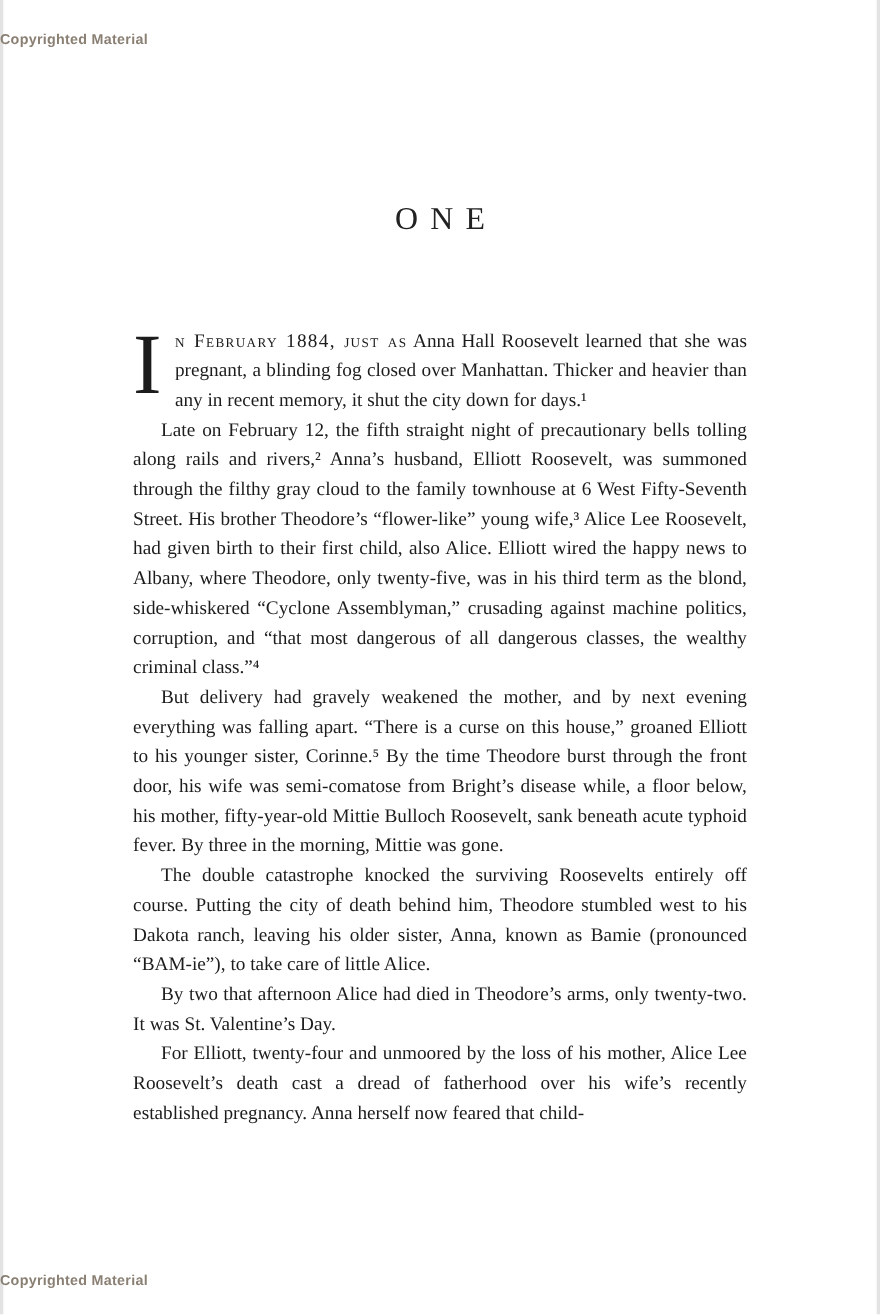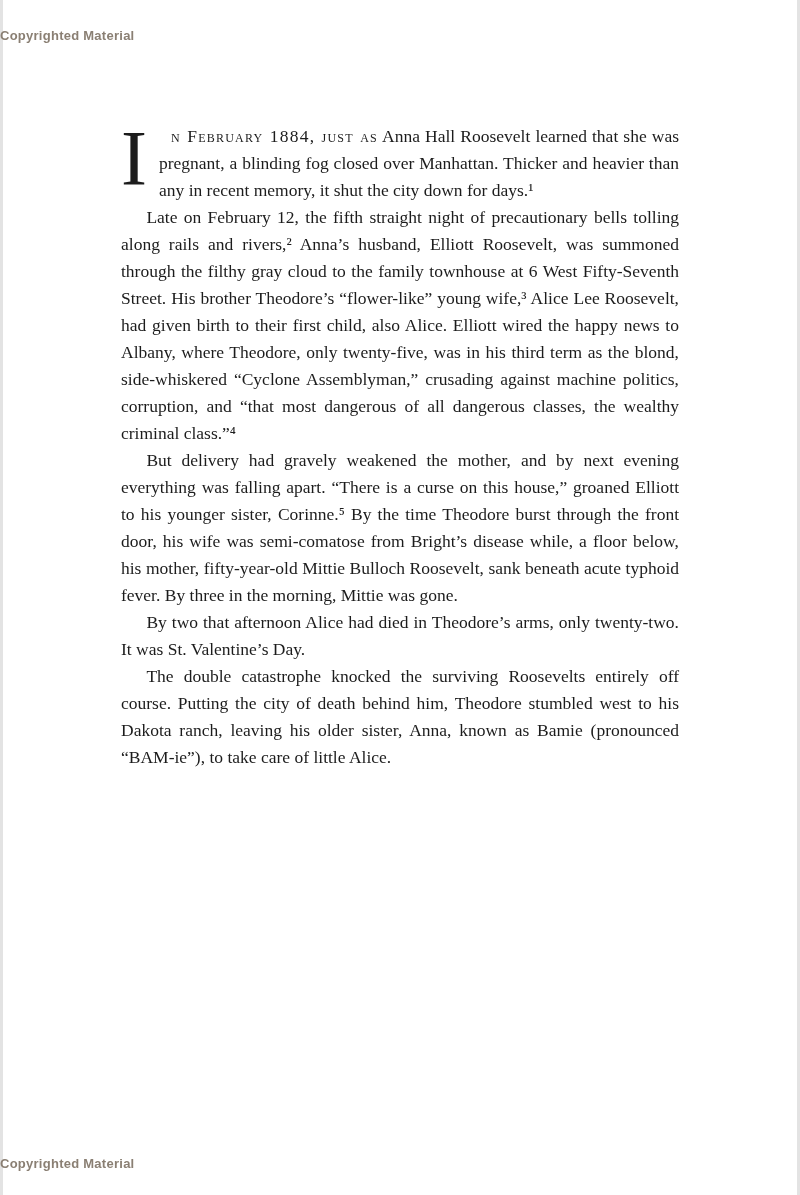--- a/index.html
+++ b/index.html
@@ -60,43 +60,44 @@
   .dropcap {
     float: left;
     font-size: 78px;
     line-height: 62px;
     padding: 4px 12px 0 0;
     color: #1c1c1c;
   }
   .smallcaps {
     font-variant: small-caps;
     letter-spacing: 0.07em;
-    margin-left: 12px;
   }
 </style>
 </head>
 <body>
 
 <div class="page">
 
   <div class="copyright top">Copyrighted Material</div>
 
+  <h1 class="chapter-title">ONE</h1>
 
   <div class="text-block">
 
     <p class="para">
       <span class="dropcap">I</span><span class="smallcaps">n February 1884, just as</span><span> Anna Hall Roosevelt learned that she was pregnant, a blinding fog closed over Manhattan. Thicker and heavier than any in recent memory, it shut the city down for days.¹</span>
     </p>
 
     <p class="para indent">Late on February 12, the fifth straight night of precautionary bells tolling along rails and rivers,² Anna’s husband, Elliott Roosevelt, was summoned through the filthy gray cloud to the family townhouse at 6 West Fifty-Seventh Street. His brother Theodore’s “flower-like” young wife,³ Alice Lee Roosevelt, had given birth to their first child, also Alice. Elliott wired the happy news to Albany, where Theodore, only twenty-five, was in his third term as the blond, side-whiskered “Cyclone Assemblyman,” crusading against machine politics, corruption, and “that most dangerous of all dangerous classes, the wealthy criminal class.”⁴</p>
 
     <p class="para indent">But delivery had gravely weakened the mother, and by next evening everything was falling apart. “There is a curse on this house,” groaned Elliott to his younger sister, Corinne.⁵ By the time Theodore burst through the front door, his wife was semi-comatose from Bright’s disease while, a floor below, his mother, fifty-year-old Mittie Bulloch Roosevelt, sank beneath acute typhoid fever. By three in the morning, Mittie was gone.</p>
 
+    <p class="para indent">The double catastrophe knocked the surviving Roosevelts entirely off course. Putting the city of death behind him, Theodore stumbled west to his Dakota ranch, leaving his older sister, Anna, known as Bamie (pronounced “BAM-ie”), to take care of little Alice.</p>
+
     <p class="para indent">By two that afternoon Alice had died in Theodore’s arms, only twenty-two. It was St. Valentine’s Day.</p>
 
-    <p class="para indent">The double catastrophe knocked the surviving Roosevelts entirely off course. Putting the city of death behind him, Theodore stumbled west to his Dakota ranch, leaving his older sister, Anna, known as Bamie (pronounced “BAM-ie”), to take care of little Alice.</p>
-
+    <p class="para indent">For Elliott, twenty-four and unmoored by the loss of his mother, Alice Lee Roosevelt’s death cast a dread of fatherhood over his wife’s recently established pregnancy. Anna herself now feared that child-</p>
 
   </div>
 
   <div class="copyright bottom">Copyrighted Material</div>
 
 </div>
 
 </body></html>

